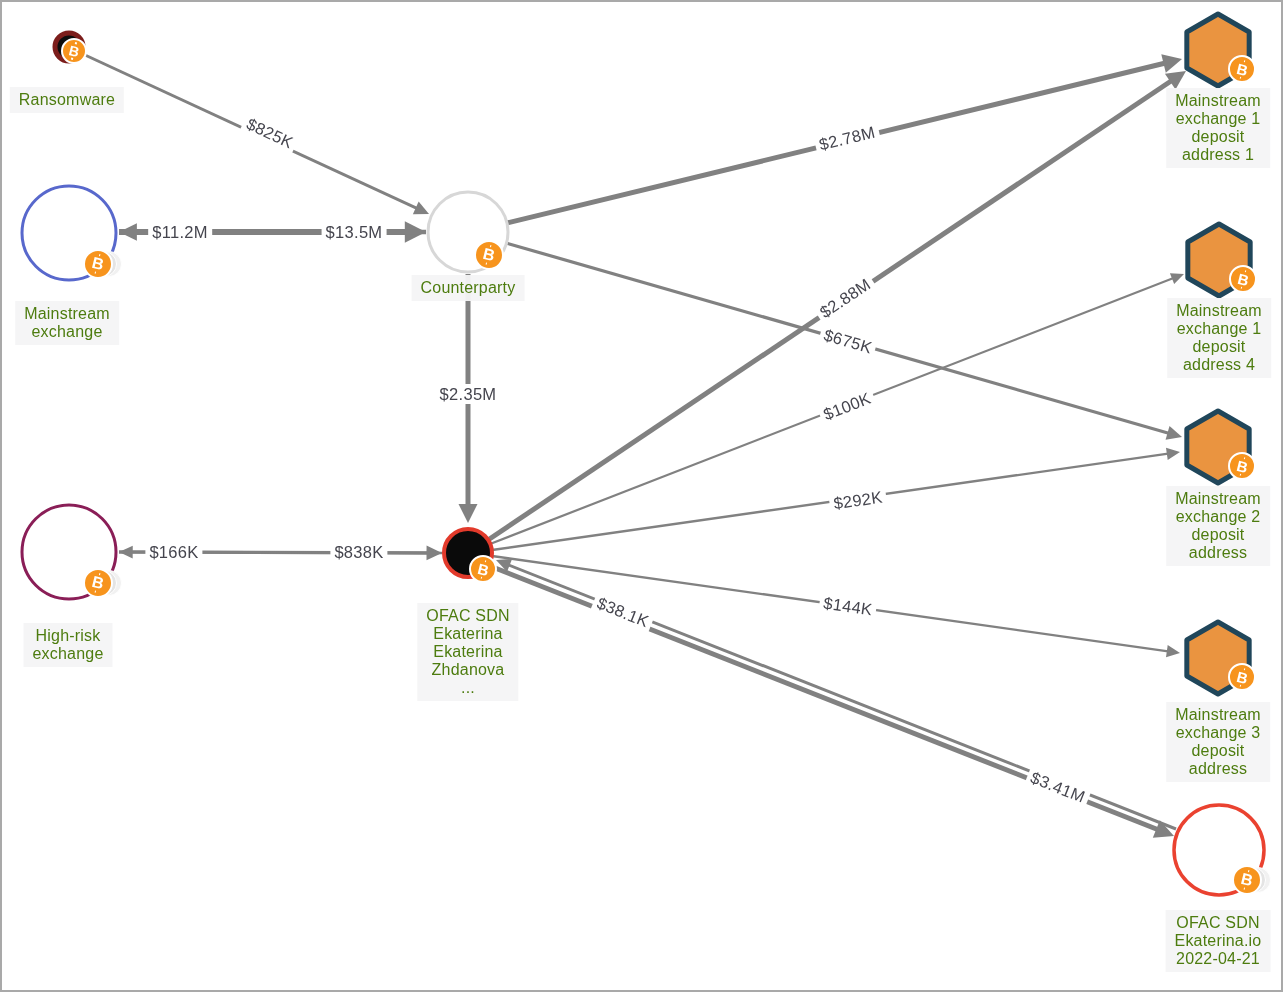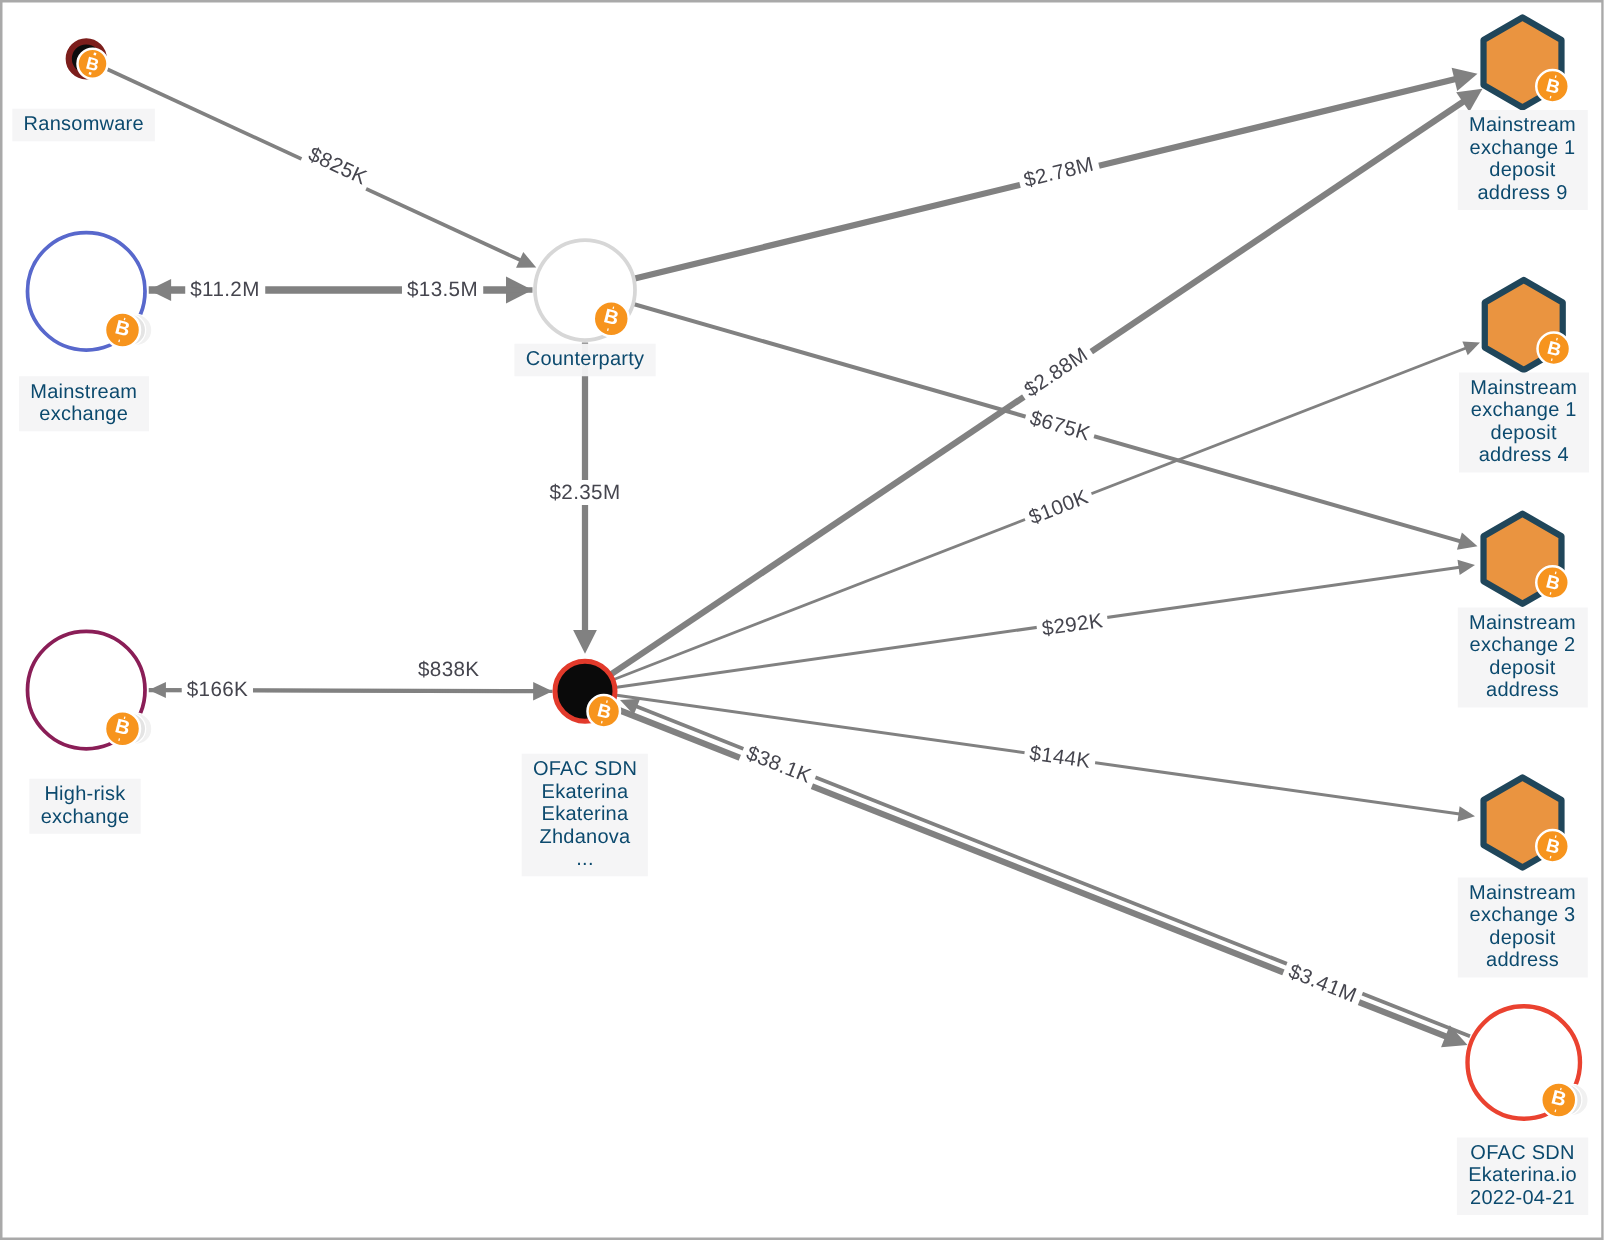--- a/index.html
+++ b/index.html
@@ -43,21 +43,21 @@
   }
   .badge-glyph::before,.badge-glyph::after{
     content:"";position:absolute;left:42%;width:1.5px;height:2px;background:#ffffff;
   }
   .badge-glyph::before{top:-2px;}
   .badge-glyph::after{bottom:-2px;}
   .node-label{
     position:absolute;z-index:4;
     transform:translateX(-50%);
     background:rgba(244,244,246,0.95);
-    color:#0c4a6e;
+    color:#4d7c0f;
     font-size:16px;
     line-height:18px;
     text-align:center;
     padding:4px 9px;
     white-space:nowrap;
     letter-spacing:.2px;
   }
 </style>
 </head>
 <body>
@@ -126,21 +126,21 @@
     <div class="edge-label" style="left: 178px; top: 230px; transform: translate(-50%, -50%) rotate(0deg);">$11.2M</div>
     <div class="edge-label" style="left: 466px; top: 392px; transform: translate(-50%, -50%) rotate(0deg); text-align: right;">$2.35M</div>
     <div class="edge-label" style="left: 845px; top: 136px; transform: translate(-50%, -50%) rotate(-13.6deg);">$2.78M</div>
     <div class="edge-label" style="left: 843px; top: 296px; transform: translate(-50%, -50%) rotate(-33.8deg);">$2.88M</div>
     <div class="edge-label" style="left: 846px; top: 339px; transform: translate(-50%, -50%) rotate(16deg);">$675K</div>
     <div class="edge-label" style="left: 845px; top: 404px; transform: translate(-50%, -50%) rotate(-21.3deg);">$100K</div>
     <div class="edge-label" style="left: 856px; top: 498px; transform: translate(-50%, -50%) rotate(-8deg);">$292K</div>
     <div class="edge-label" style="left: 846px; top: 604px; transform: translate(-50%, -50%) rotate(8deg);">$144K</div>
     <div class="edge-label" style="left: 1056px; top: 785px; transform: translate(-50%, -50%) rotate(21.6deg);">$3.41M</div>
     <div class="edge-label" style="left: 621px; top: 610px; transform: translate(-50%, -50%) rotate(21.6deg);">$38.1K</div>
-    <div class="edge-label" style="left: 357px; top: 534px; transform: translate(-50%, -50%) rotate(0deg);">$838K</div>
+    <div class="edge-label" style="left: 357px; top: 550px; transform: translate(-50%, -50%) rotate(0deg);">$838K</div>
     <div class="edge-label" style="left: 172px; top: 550px; transform: translate(-50%, -50%) rotate(0deg);">$166K</div>
     <div class="node" style="left: 7px; top: -15px;">
       <svg width="120" height="120">
         <circle cx="60" cy="60" r="14" fill="#0d0d0d" stroke="#7c1e1c" stroke-width="5"></circle>
       </svg>
       <div class="badge" style="height: 22px; width: 22px; left: 52px; top: 51px; background: rgb(247, 148, 29); font-size: 14px;">
         <span class="badge-glyph">B</span>
       </div>
     </div>
     <div class="node-label" style="left: 65px; top: 85px;">
@@ -205,21 +205,21 @@
         <polygon points="60,24 91.176,42 91.176,78 60,96 28.824,78 28.824,42" fill="#ea9440" stroke="#20465a" stroke-width="5" stroke-linejoin="round"></polygon>
       </svg>
       <div class="badge" style="height: 24px; width: 24px; left: 70px; top: 65px; background: rgb(247, 148, 29); font-size: 15px;">
         <span class="badge-glyph">B</span>
       </div>
     </div>
     <div class="node-label" style="left: 1216px; top: 86px;">
       <div>Mainstream</div>
       <div>exchange 1</div>
       <div>deposit</div>
-      <div>address 9</div>
+      <div>address 1</div>
     </div>
     <div class="node" style="left: 1157px; top: 198px;">
       <svg width="120" height="120">
         <polygon points="60,24 91.176,42 91.176,78 60,96 28.824,78 28.824,42" fill="#ea9440" stroke="#20465a" stroke-width="5" stroke-linejoin="round"></polygon>
       </svg>
       <div class="badge" style="height: 24px; width: 24px; left: 70px; top: 65px; background: rgb(247, 148, 29); font-size: 15px;">
         <span class="badge-glyph">B</span>
       </div>
     </div>
     <div class="node-label" style="left: 1217px; top: 296px;">

